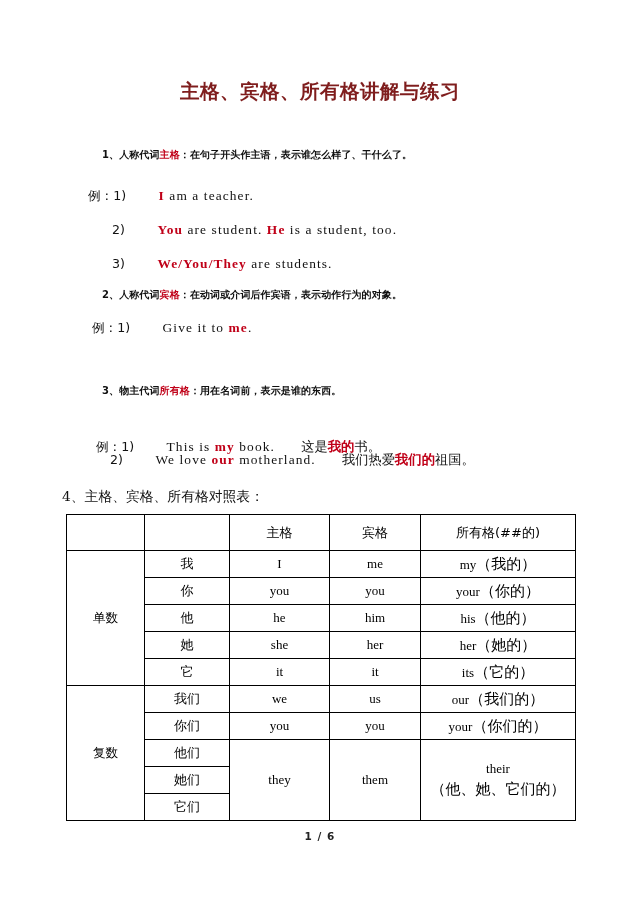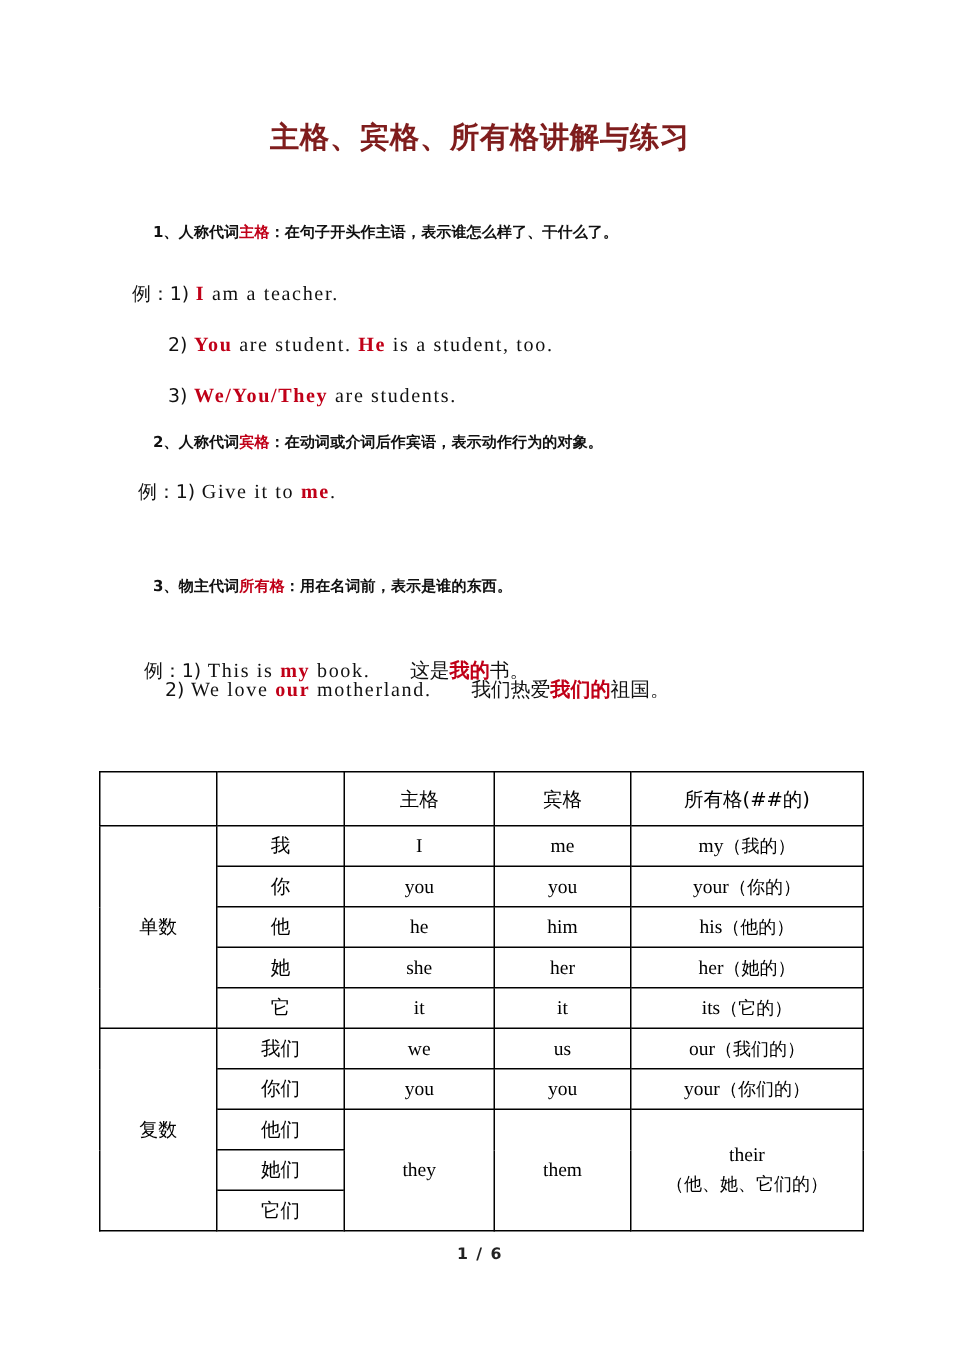--- a/index.html
+++ b/index.html
@@ -65,20 +65,21 @@
     color: #111;
     white-space: nowrap;
   }
   .ex-label {
     font-family: "DejaVu Sans", "Liberation Sans", sans-serif;
     font-size: 12.6px;
   }
   .en {
     font-family: "Liberation Serif", "DejaVu Serif", serif;
     letter-spacing: 1.1px;
+    margin-left: 28px;
   }
   .cn {
     font-family: "DejaVu Sans", "Liberation Sans", sans-serif;
     font-size: 13.2px;
     letter-spacing: 0;
   }
   .red {
     color: #c00018;
     font-weight: bold;
   }
@@ -133,21 +134,21 @@
     font-size: 13px;
     height: 26px;
   }
   .poss-cell {
     font-family: "Liberation Serif", "DejaVu Serif", serif;
     font-size: 13px;
     height: 26px;
   }
   .poss-cell .cnp {
     font-family: "DejaVu Sans", "Liberation Sans", sans-serif;
-    font-size: 12px;
+    font-size: 15px;
   }
   .merged-poss {
     line-height: 1.45;
   }
 
   
   .footer {
     position: absolute;
     left: 0; right: 0;
     top: 830px;
@@ -196,20 +197,23 @@
   </div>
 
   <div class="ex-line" style="left:96px; top:438px;">
     <span class="ex-label">例：</span><span class="ex-label">1)</span><span class="en">&nbsp;<span>This  is  </span><span class="red">my</span><span>  book.</span></span><span class="cn">　　这是</span><span class="red-cn">我的</span><span class="cn">书。</span>
   </div>
 
   <div class="ex-line" style="left:110px; top:451px;">
     <span class="ex-label">2)</span><span class="en">&nbsp;<span>We  love  </span><span class="red">our</span><span>  motherland.</span></span><span class="cn">　　我们热爱</span><span class="red-cn">我们的</span><span class="cn">祖国。</span>
   </div>
 
+  <div class="sec-head-plain" style="top:488px;">
+    <span>4、</span><span>主格、宾格、所有格对照表：</span>
+  </div>
 
   <table class="cmp-table">
     <colgroup>
       <col class="c1">
         <col class="c2">
         <col class="c3">
         <col class="c4">
         <col class="c5">
     </colgroup>
     <thead>

